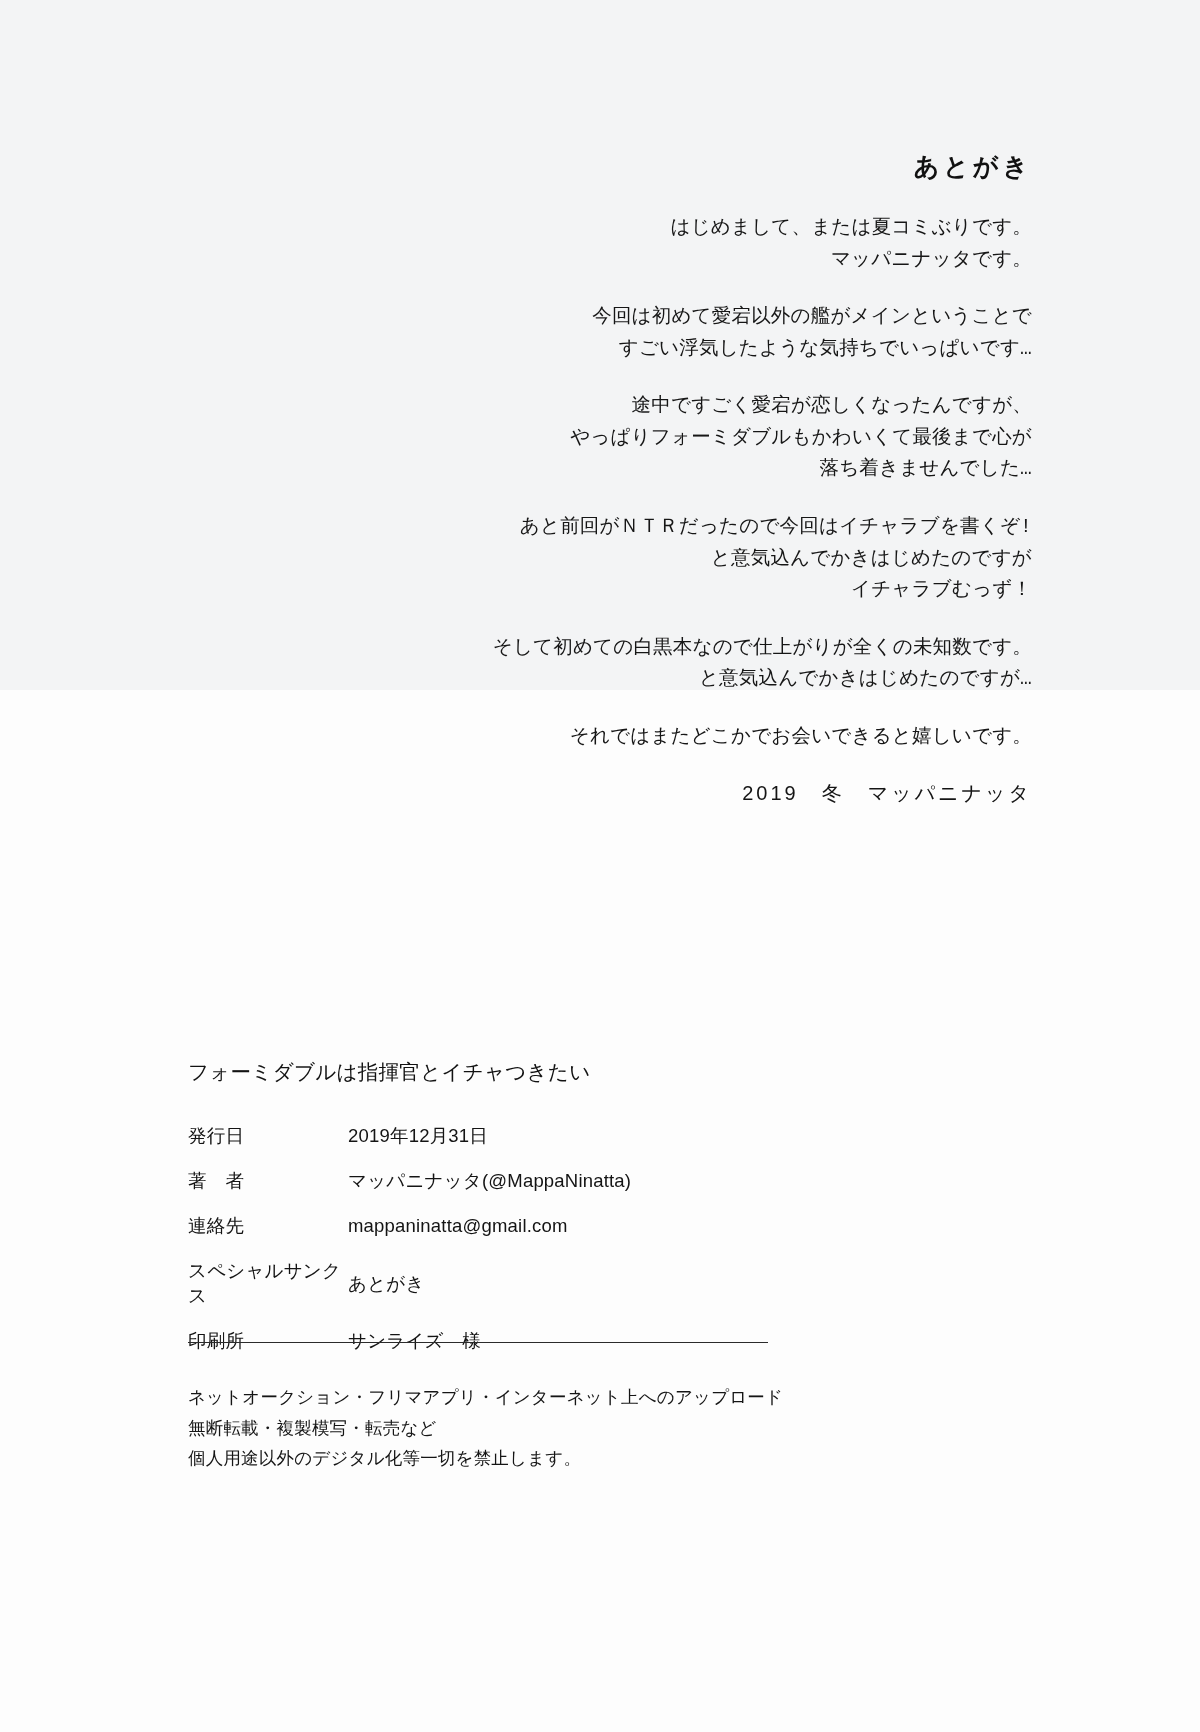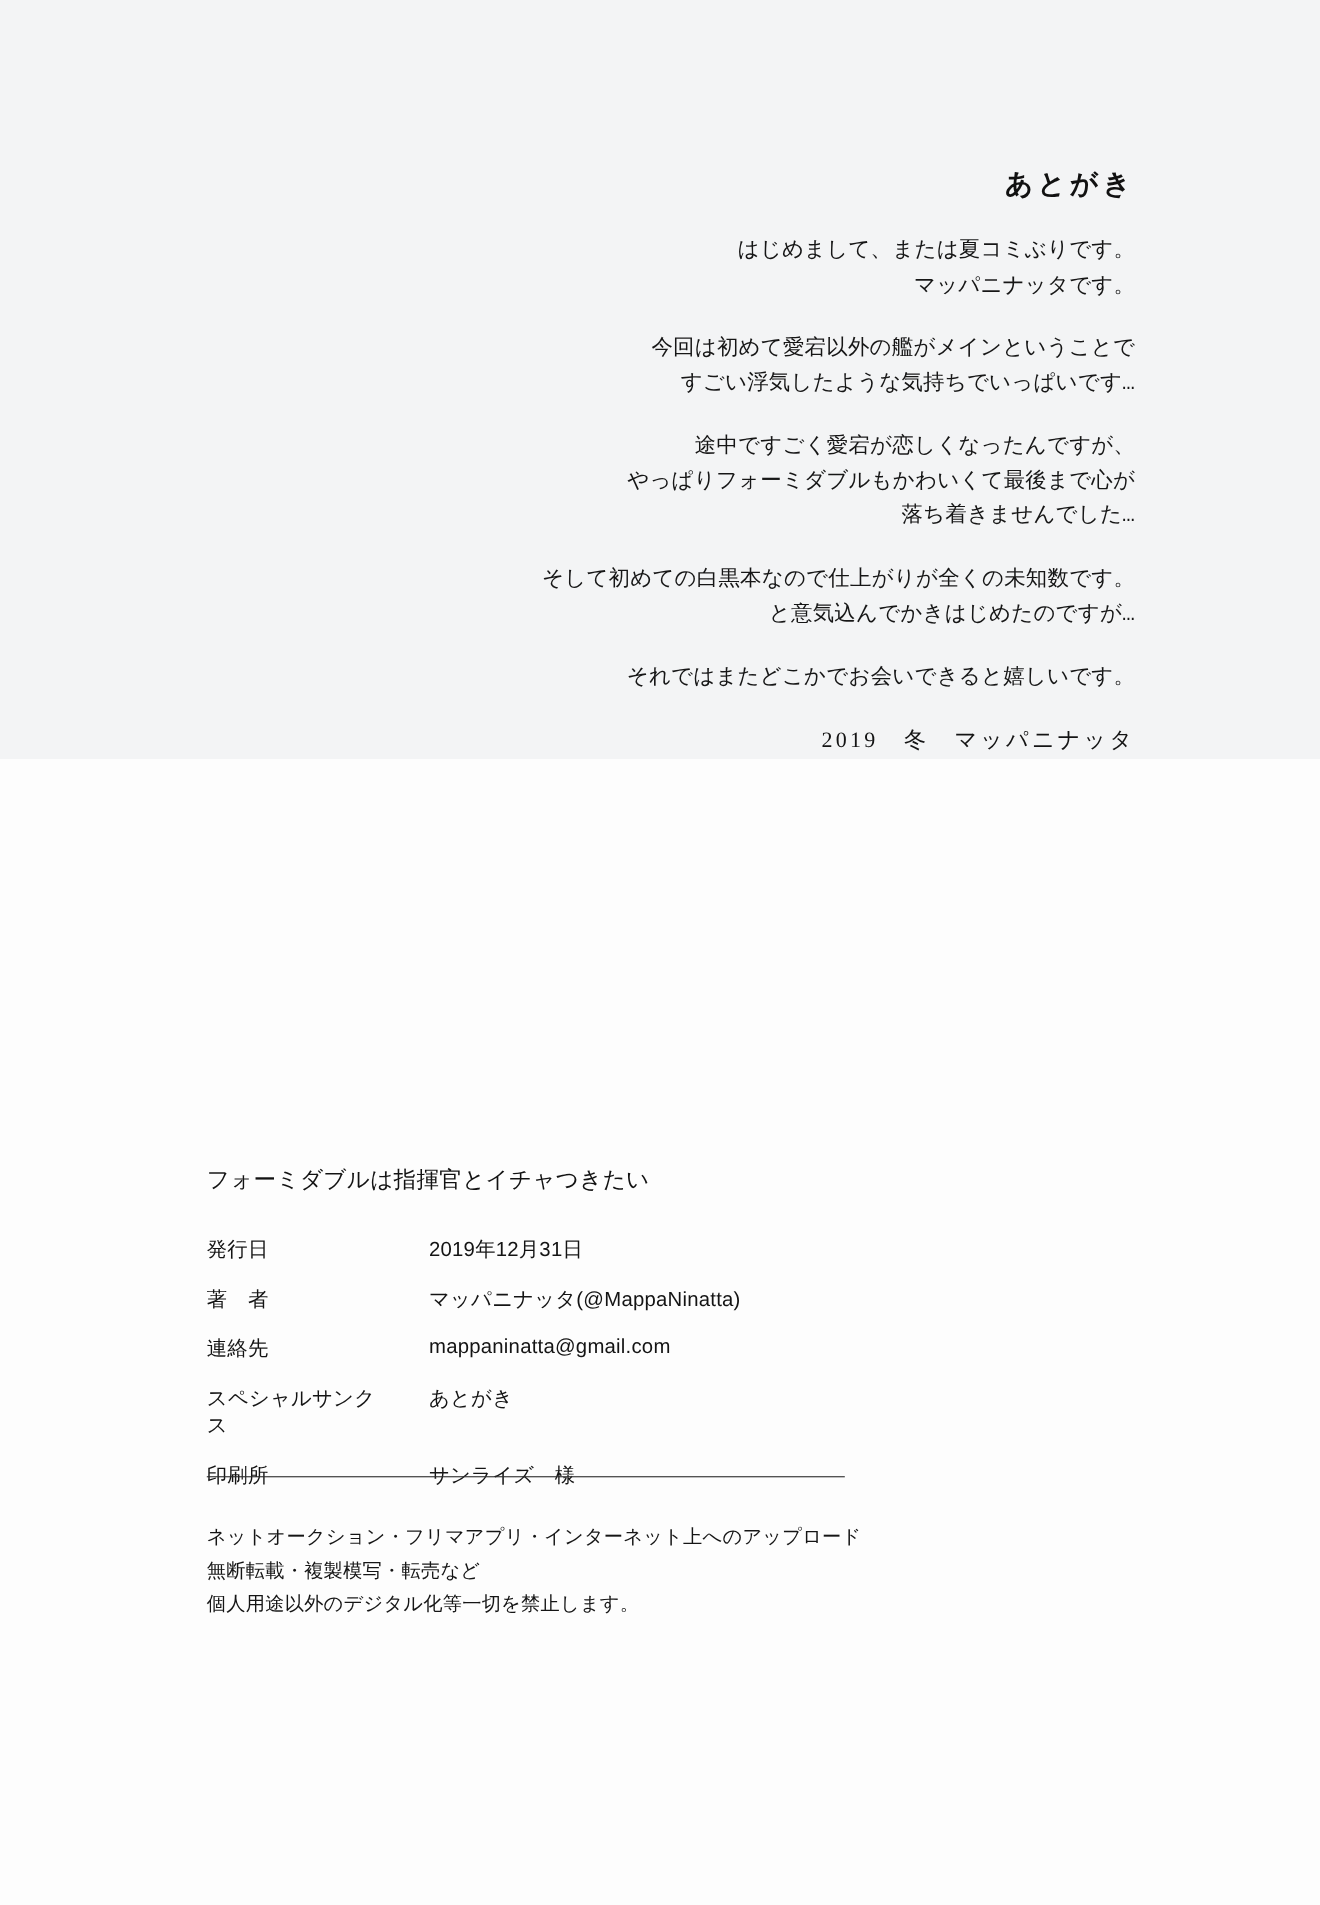--- a/index.html
+++ b/index.html
@@ -55,43 +55,41 @@
     line-height: 1.62;
     color: #161616;
     white-space: pre-line;
     letter-spacing: 0.2px;
     font-family: Liberation Mono, monospace;
   }
   .afterword .sign {
     font-size: 20px;
     letter-spacing: 3px;
     color: #141414;
-    font-family: Liberation Serif, serif;
   }
 
   
   .colophon {
     position: absolute;
     left: 188px;
     top: 1058px;
     width: 840px;
   }
   .colophon-title {
     font-size: 20.5px;
     color: #121212;
     letter-spacing: 0.3px;
     margin-bottom: 37px;
   }
   .colophon-row {
     display: flex;
-    align-items: flex-start;
+    align-items: center;
     margin-bottom: 20px;
     font-size: 18.5px;
     color: #141414;
-    gap: 42px;
   }
   .colophon-label {
     width: 160px;
     flex: 0 0 160px;
     letter-spacing: 0.2px;
   }
   .colophon-value {
     letter-spacing: 0.2px;
   }
   .rule {
@@ -127,20 +125,23 @@
   <div class="afterword">
     <div class="afterword-title">あとがき</div>
 
     <p>はじめまして、または夏コミぶりです。
 マッパニナッタです。</p>
     <p>今回は初めて愛宕以外の艦がメインということで
 すごい浮気したような気持ちでいっぱいです…</p>
     <p>途中ですごく愛宕が恋しくなったんですが、
 やっぱりフォーミダブルもかわいくて最後まで心が
 落ち着きませんでした…</p>
+    <p>あと前回がＮＴＲだったので今回はイチャラブを書くぞ!
+と意気込んでかきはじめたのですが
+イチャラブむっず！</p>
     <p>そして初めての白黒本なので仕上がりが全くの未知数です。
 と意気込んでかきはじめたのですが…</p>
     <p>それではまたどこかでお会いできると嬉しいです。</p>
 
     <div class="sign">2019　冬　マッパニナッタ</div>
   </div>
 
   <div class="colophon">
     <div class="colophon-title">フォーミダブルは指揮官とイチャつきたい</div>
 

